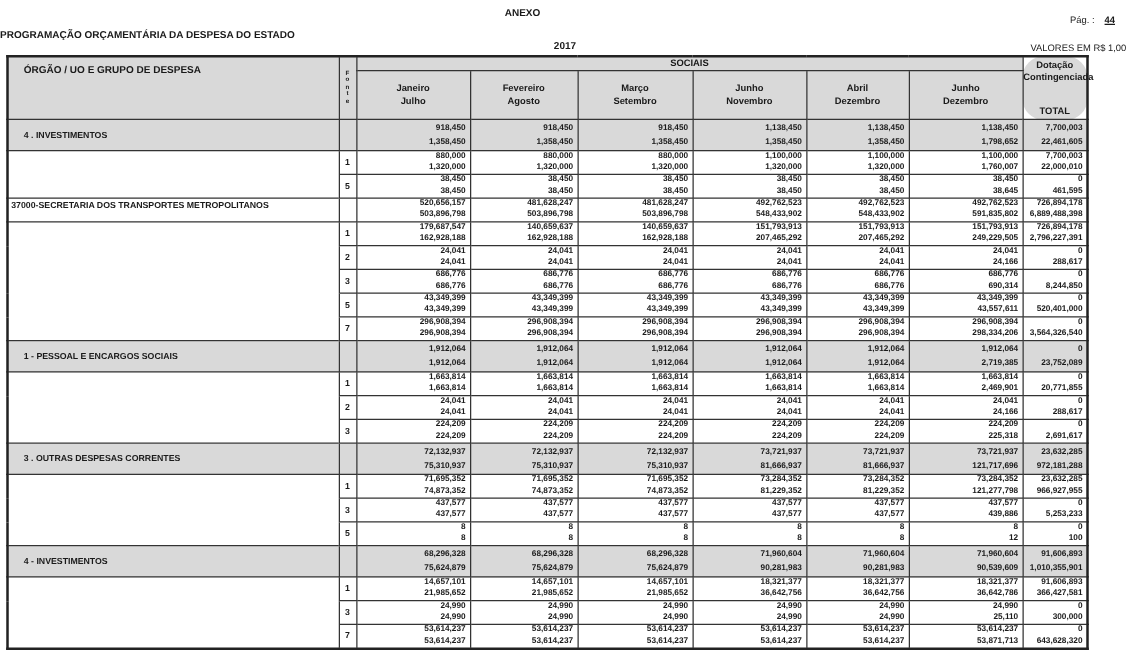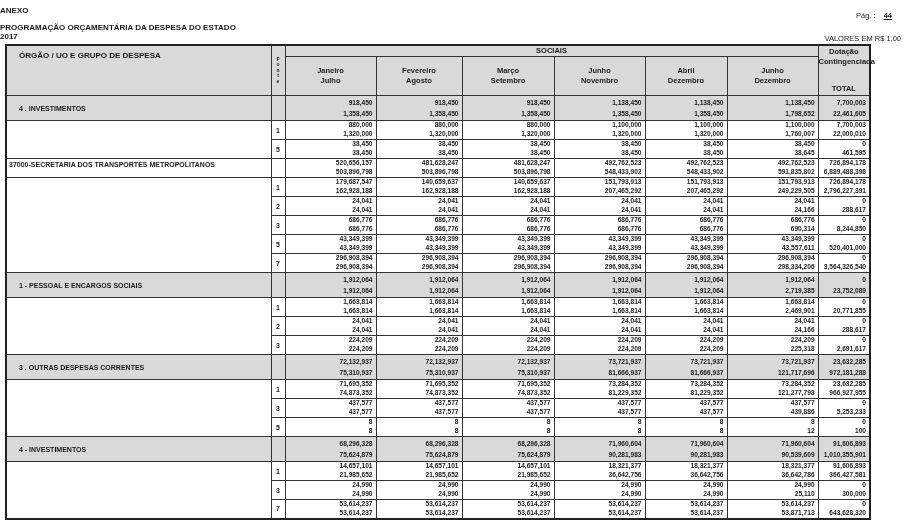--- a/index.html
+++ b/index.html
@@ -1,21 +1,21 @@
 <!DOCTYPE html>
 <html><head>
 <meta charset="utf-8">
 <style>
   * { box-sizing: border-box; margin: 0; padding: 0; }
   html, body { width: 904px; height: 530px; background: #ffffff; overflow: hidden; }
   body { font-family: "Liberation Sans", sans-serif; color: #1a1a1a; position: relative; }
 
-  .hdr-anexo { position: absolute; top: 6px; left: 0; width: 836px; font-size: 8px; font-weight: bold; }
+  .hdr-anexo { position: absolute; top: 6px; left: 0; width: 836px; text-align: center; font-size: 8px; font-weight: bold; }
   .hdr-title { position: absolute; top: 23px; left: 0; width: 904px; font-size: 8px; font-weight: bold; }
-  .hdr-year { position: absolute; top: 32px; left: 0; width: 904px; font-size: 8px; font-weight: bold; }
+  .hdr-year { position: absolute; top: 32px; left: 0; width: 904px; text-align: center; font-size: 8px; font-weight: bold; }
   .hdr-page { position: absolute; top: 11px; right: 12px; font-size: 7.5px; }
   .hdr-page .pg-num { margin-left: 8px; font-weight: bold; text-decoration: underline; }
   .hdr-valores { position: absolute; top: 34px; right: 3px; font-size: 7.5px; }
 
   table.grid {
     position: absolute; top: 44px; left: 5px; width: 866px;
     border-collapse: collapse; table-layout: fixed;
     border: 2px solid #222;
     font-size: 6.6px; font-weight: bold;
   }
@@ -26,21 +26,21 @@
   .col-q2 { width: 86px; }
   .col-q3 { width: 92px; }
   .col-q4 { width: 91px; }
   .col-q5 { width: 82px; }
 
   th { background: #d9d9d9; font-weight: bold; }
   th.h-org { text-align: left; vertical-align: top; padding: 5px 0 0 12px; font-size: 8px; }
   th.h-fonte { font-size: 5px; line-height: 5.6px; padding: 2px 0; width: 14px; }
   th.h-quotas { font-size: 7.5px; height: 11px; padding: 0; }
   th.h-month { font-size: 7.5px; line-height: 10px; padding: 2px 0; }
-  th.h-total { font-size: 7.5px; line-height: 10px; padding: 1px 0; }
+  th.h-total { font-size: 7.5px; line-height: 10px; padding: 1px 0; border-radius: 17px; }
   th.h-total .t2 { display: block; margin-top: 17px; }
 
   td.org { vertical-align: middle; font-size: 7px; padding-left: 12px; text-align: left; }
   td.org.uo { padding-left: 2px; vertical-align: top; padding-top: 2px; }
   td.fonte { text-align: center; font-size: 7px; vertical-align: middle; }
   td.val { text-align: right; padding-right: 3px; line-height: 8.6px; vertical-align: middle; }
   td.val span { display: block; }
 
   tr.grp td.org, tr.grp td.fonte, tr.grp td.val { background: #d9d9d9; }
   tr.grp td.val { line-height: 11px; padding-top: 1px; padding-bottom: 1px; }

